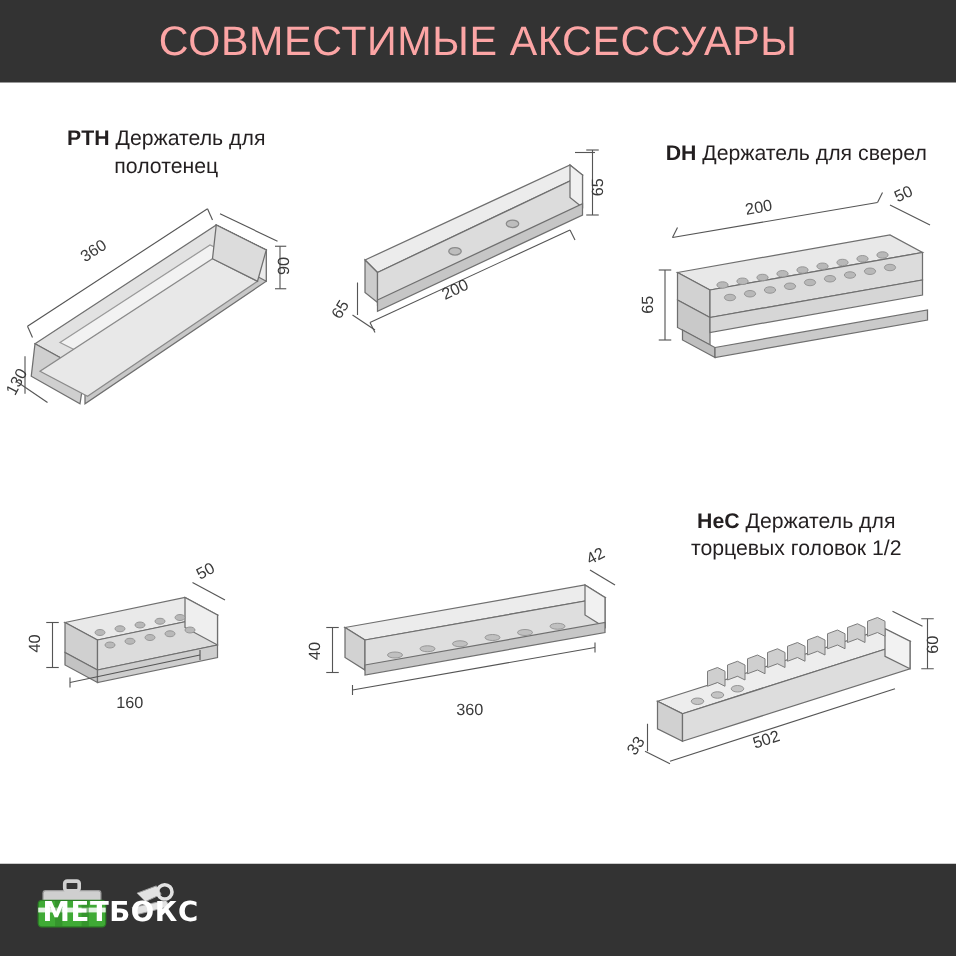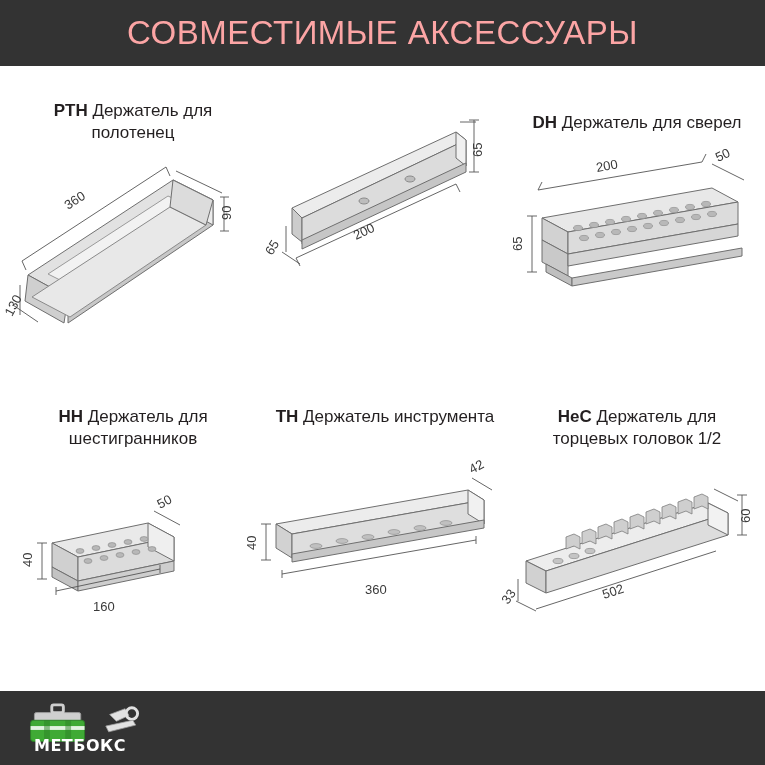--- a/index.html
+++ b/index.html
@@ -85,22 +85,22 @@
     align-items: center;
   }
   .logo-badge {
     position: relative;
     width: 172px;
     height: 54px;
   }
   .logo-text {
     position: absolute;
     left: 20px;
-    bottom: 0;
-    font-size: 16px;
+    bottom: 12px;
+    font-size: 22px;
     font-weight: bold;
     color: #ffffff;
     letter-spacing: 0.5px;
     font-family: "DejaVu Sans", sans-serif;
   }
 </style>
 </head>
 <body>
 
 <div class="page">
@@ -234,24 +234,20 @@
             <line x1="15" y1="126" x2="25" y2="126"></line>
           </g>
           <text x="85" y="26" transform="rotate(-10 85 26)" font-size="13" fill="#3a3a3a" font-family="Liberation Sans, sans-serif">200</text>
           <text x="206" y="16" transform="rotate(-25 206 16)" font-size="13" fill="#3a3a3a" font-family="Liberation Sans, sans-serif">50</text>
           <text x="10" y="105" transform="rotate(-90 10 105)" font-size="13" fill="#3a3a3a" font-family="Liberation Sans, sans-serif">65</text>
         </svg>
       </div>
     </div>
 
     <div class="cell" style="left:8px; top:340px; width:250px; height:280px;">
-      <div class="cell-title" style="width:210px; margin:0 auto;">
-        <span class="code">HH</span>
-        <span>Держатель для шестигранников</span>
-      </div>
       <div class="figure" style="height:180px;">
         <svg width="250" height="180" viewBox="0 0 250 180">
           <g stroke="#6f6f6f" stroke-width="1">
             <polygon points="44,92 140,72 166,86 70,106" fill="#e9e9e9"></polygon>
             <polygon points="44,92 70,106 70,130 44,116" fill="#d0d0d0"></polygon>
             <polygon points="70,106 166,86 166,110 70,130" fill="#dcdcdc"></polygon>
             <polygon points="140,72 166,86 166,110 140,96" fill="#efefef"></polygon>
             <polygon points="44,116 70,130 70,140 44,126" fill="#c3c3c3"></polygon>
             <polygon points="70,130 166,110 166,120 70,140" fill="#cecece"></polygon>
             <g fill="#b8b8b8" stroke="#8f8f8f" stroke-width="0.7">
@@ -277,24 +273,20 @@
             <line x1="152" y1="114" x2="152" y2="122"></line>
           </g>
           <text x="152" y="58" transform="rotate(-28 152 58)" font-size="13" fill="#3a3a3a" font-family="Liberation Sans, sans-serif">50</text>
           <text x="24" y="116" transform="rotate(-90 24 116)" font-size="13" fill="#3a3a3a" font-family="Liberation Sans, sans-serif">40</text>
           <text x="85" y="160" font-size="13" fill="#3a3a3a" font-family="Liberation Sans, sans-serif">160</text>
         </svg>
       </div>
     </div>
 
     <div class="cell" style="left:260px; top:340px; width:250px; height:280px;">
-      <div class="cell-title" style="width:220px; margin:0 auto;">
-        <span class="code">TH</span>
-        <span>Держатель инструмента</span>
-      </div>
       <div class="figure" style="height:180px;">
         <svg width="250" height="180" viewBox="0 0 250 180">
           <g stroke="#6f6f6f" stroke-width="1">
             <polygon points="16,96 208,62 224,72 32,106" fill="#ececec"></polygon>
             <polygon points="16,96 32,106 32,130 16,120" fill="#d2d2d2"></polygon>
             <polygon points="32,106 224,72 224,96 32,130" fill="#dedede"></polygon>
             <polygon points="208,62 224,72 224,96 208,86" fill="#f1f1f1"></polygon>
             <polygon points="32,126 224,92 224,100 32,134" fill="#c7c7c7"></polygon>
             <g fill="#c0c0c0" stroke="#8f8f8f" stroke-width="0.7">
               <ellipse cx="56" cy="118" rx="6" ry="2.4"></ellipse>

